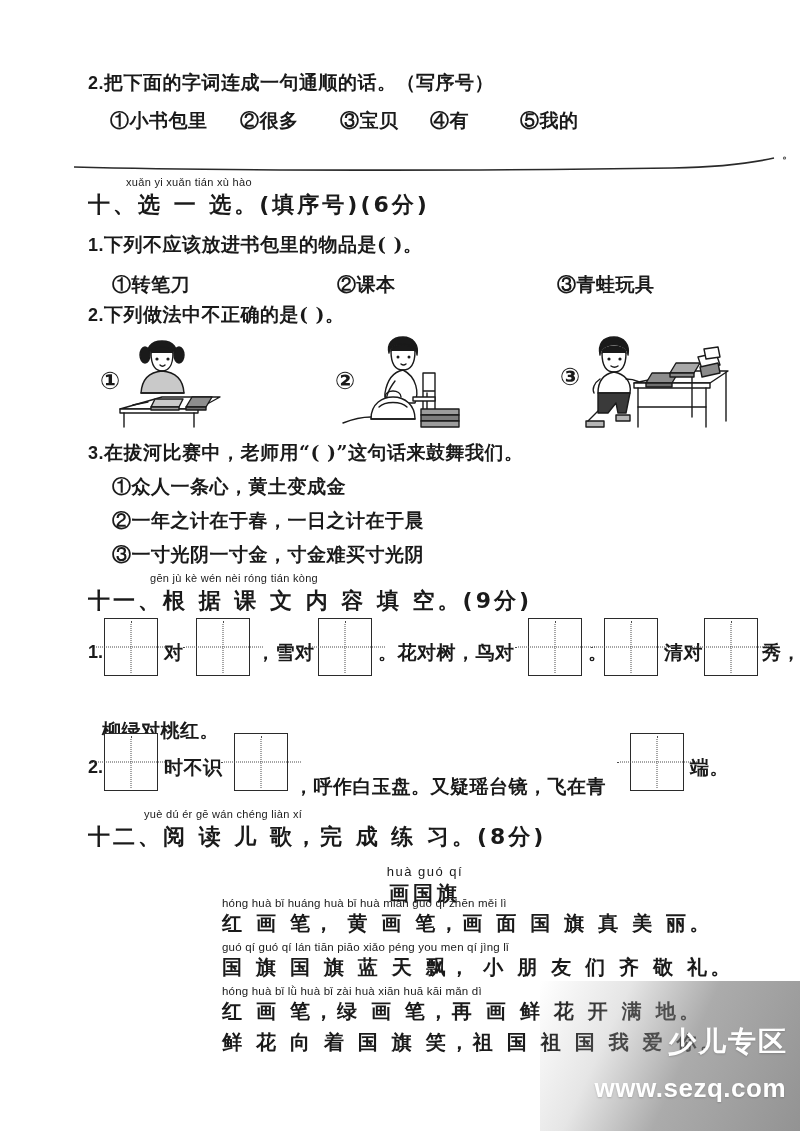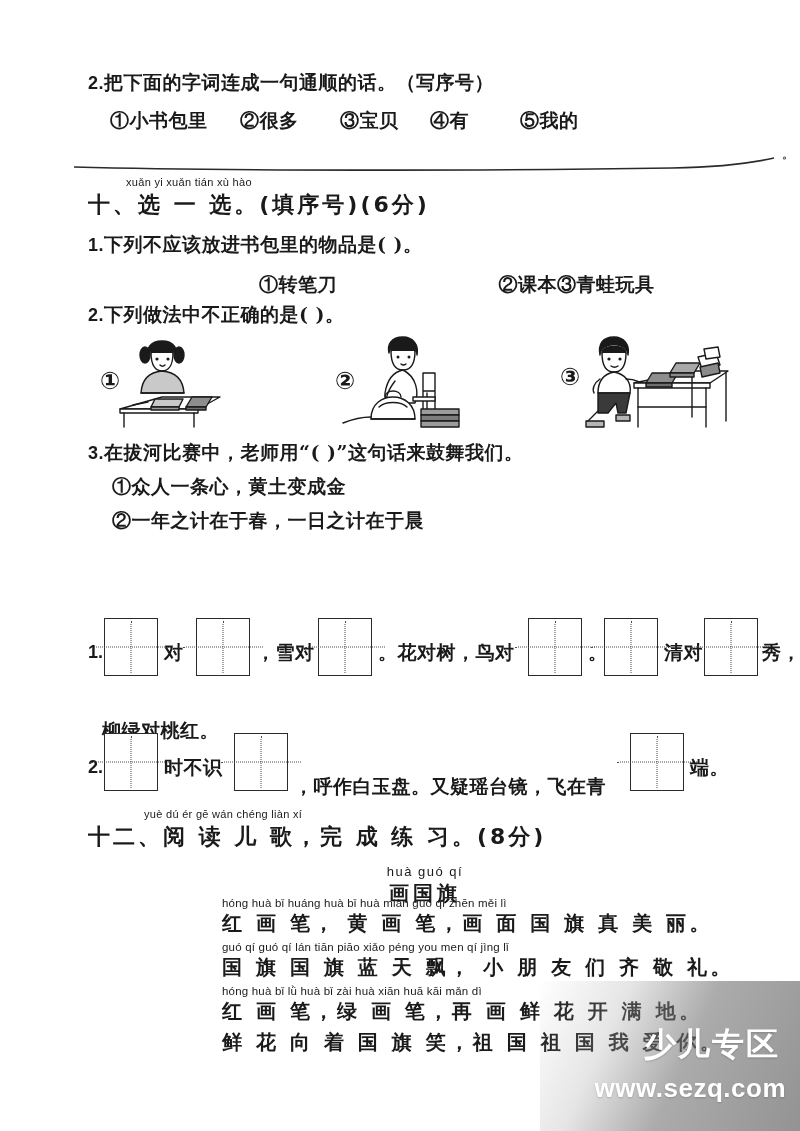--- a/index.html
+++ b/index.html
@@ -166,25 +166,25 @@
     height: 150px;
     pointer-events: none;
     background: linear-gradient(115deg,
         rgba(255,255,255,0) 0%,
         rgba(170,170,170,0.30) 28%,
         rgba(120,120,120,0.62) 55%,
         rgba(105,105,105,0.72) 100%);
   }
   #wm-cn {
     position: absolute;
-    right: 20px;
+    right: 12px;
     top: 42px;
     font-family: "DejaVu Sans", "Liberation Sans", sans-serif;
     font-weight: 700;
-    font-size: 32px;
+    font-size: 28px;
     color: #ffffff;
     letter-spacing: 2px;
     white-space: nowrap;
     text-shadow: 0 1px 2px rgba(0,0,0,.18);
   }
   #wm-url {
     position: absolute;
     right: 14px;
     top: 92px;
     font-family: "Liberation Sans", "DejaVu Sans", sans-serif;
@@ -226,21 +226,21 @@
   <div class="corner-mark cn" style="left:782px; top:146px;">。</div>
 
   <div class="sec-head" style="left:88px; top:190px;">
     <span class="head-pin" style="left:38px;">xuǎn  yi  xuǎn        tián  xù  hào</span>
     <span class="head-cn">十、</span><span class="head-cn">选 一 选。(填序号)(6分)</span>
   </div>
 
   <div class="q-line cn" style="left:88px; top:232px;">
     <span class="q-num">1.</span><span>下列不应该放进书包里的物品是(         )。</span>
   </div>
-  <div class="opt-row cn" style="left:112px; top:272px;text-align:right;">
+  <div class="opt-row cn" style="left:112px; top:272px;">
     <span class="opt" style="width:225px">①转笔刀</span>
     <span class="opt" style="width:220px">②课本</span>
     <span class="opt">③青蛙玩具</span>
   </div>
 
   <div class="q-line cn" style="left:88px; top:302px;">
     <span class="q-num">2.</span><span>下列做法中不正确的是(        )。</span>
   </div>
 
   <div class="illus-row" style="top:335px;">
@@ -352,21 +352,26 @@
         </g>
       </svg>
     </div>
   </div>
 
   <div class="q-line cn" style="left:88px; top:440px;">
     <span class="q-num">3.</span><span>在拔河比赛中，老师用“(        )”这句话来鼓舞我们。</span>
   </div>
   <div class="q-line cn" style="left:112px; top:474px;">①众人一条心，黄土变成金</div>
   <div class="q-line cn" style="left:112px; top:508px;">②一年之计在于春，一日之计在于晨</div>
-
+  <div class="q-line cn" style="left:112px; top:542px;">③一寸光阴一寸金，寸金难买寸光阴</div>
+
+  <div class="sec-head" style="left:88px; top:586px;">
+    <span class="head-pin" style="left:62px;">gēn  jù   kè  wén  nèi  róng tián kòng</span>
+    <span class="head-cn">十一、</span><span class="head-cn">根 据 课 文 内 容 填 空。(9分)</span>
+  </div>
 
   <div class="q-line num" style="left:88px; top:642px; font-size:18px;">1.</div>
   <div class="tzg" style="left:104px; top:618px; width:54px; height:58px;"></div>
   <div class="q-line cn" style="left:164px; top:640px;">对</div>
   <div class="tzg" style="left:196px; top:618px; width:54px; height:58px;"></div>
   <div class="q-line cn" style="left:256px; top:640px;">，雪对</div>
   <div class="tzg" style="left:318px; top:618px; width:54px; height:58px;"></div>
   <div class="q-line cn" style="left:378px; top:640px;">。花对树，鸟对</div>
   <div class="tzg" style="left:528px; top:618px; width:54px; height:58px;"></div>
   <div class="q-line cn" style="left:588px; top:640px;">。</div>

